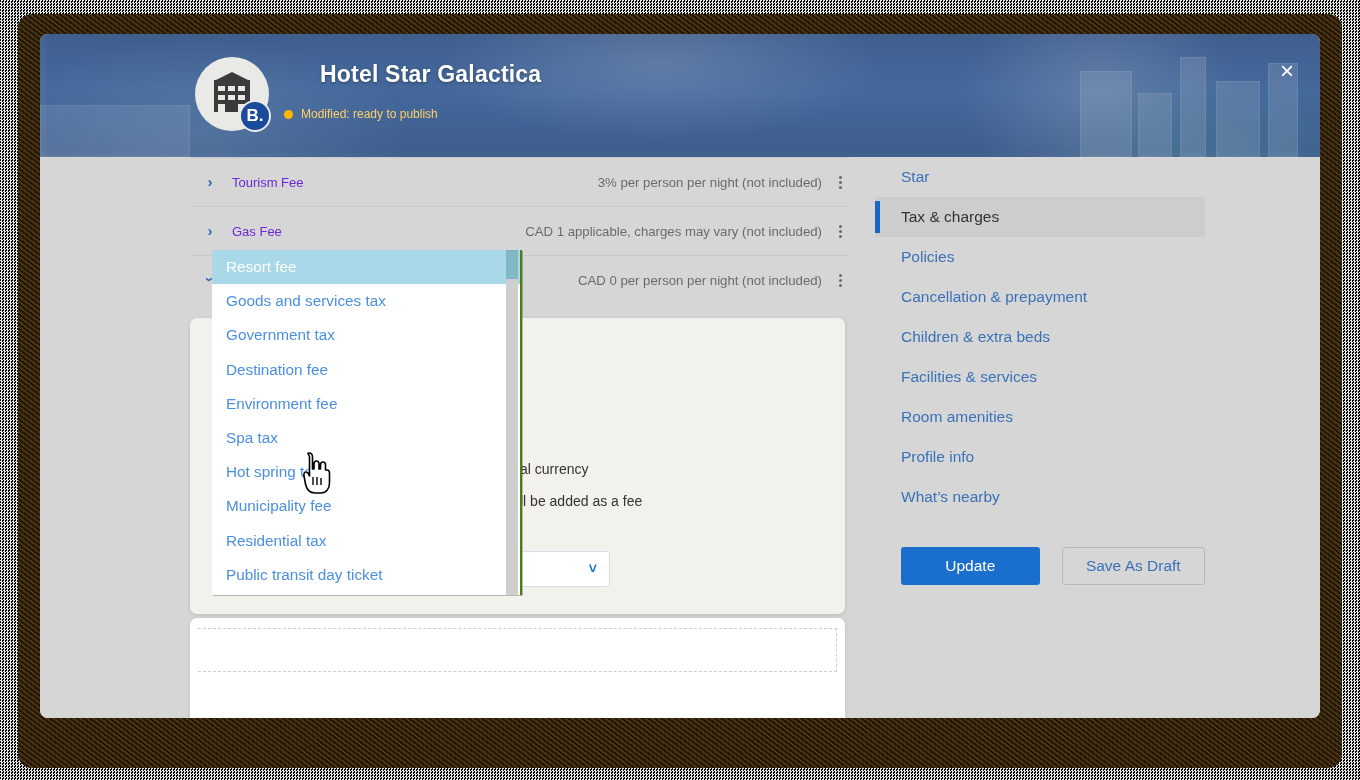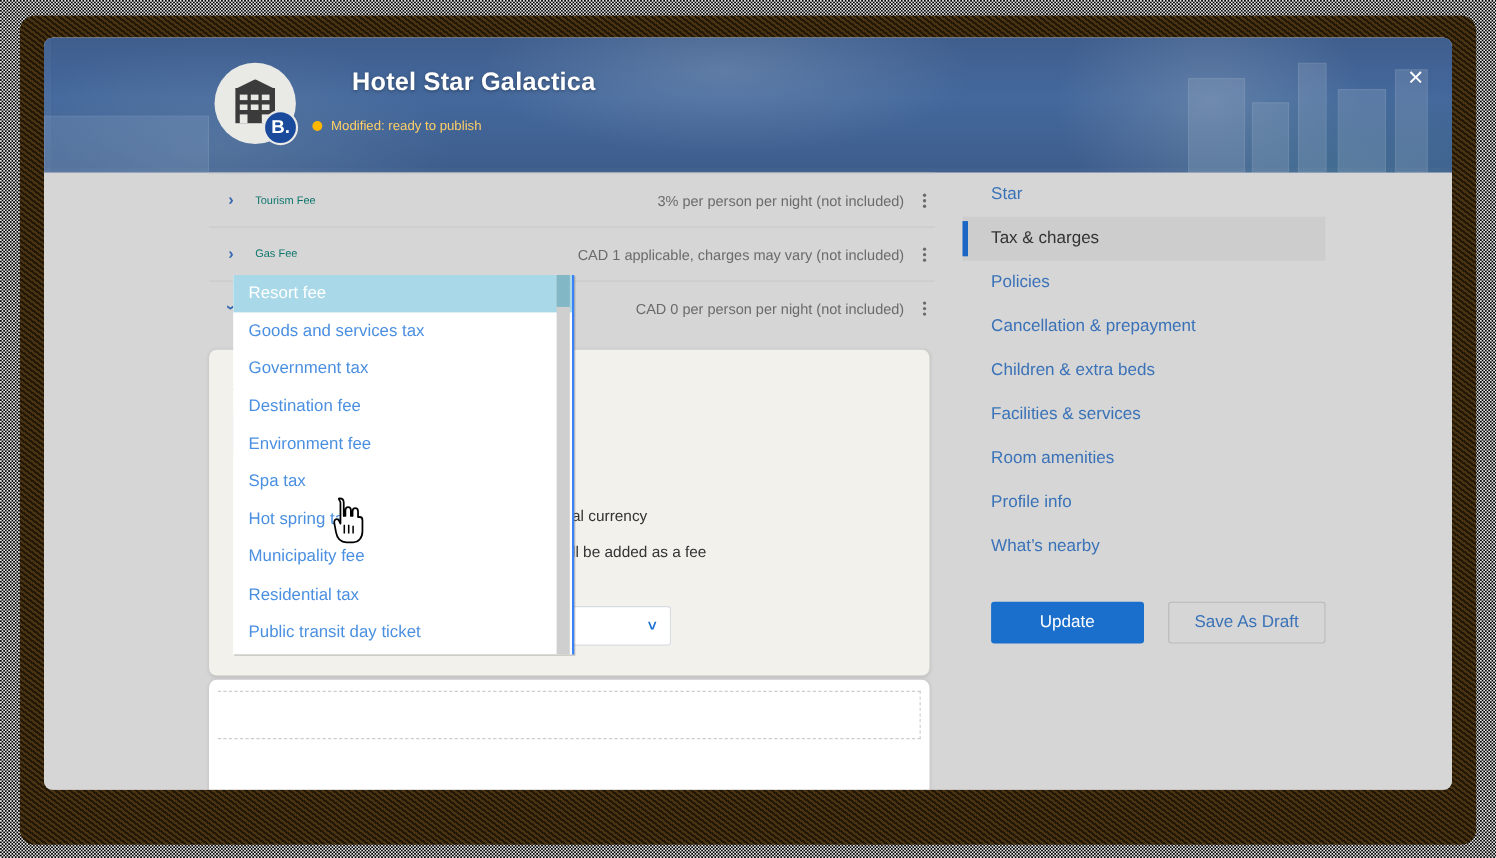--- a/index.html
+++ b/index.html
@@ -126,21 +126,21 @@
     border-top:1px solid #c9c9c9;
     padding: 0 4px 0 12px;
   }
   .fee-row:first-child { border-top:1px solid #c9c9c9; }
   .chev {
     width:16px; color:#3469b0; font-size:15px; font-weight:bold;
     display:inline-block; text-align:center; margin-right:14px;
     transform: translateY(-1px);
   }
   .chev.down { transform: translateY(-1px) rotate(90deg); }
-  .fee-name { color:#0f766e; font-size:10px; }
+  .fee-name { color:#6d28d9; font-size:13px; }
   .fee-desc { margin-left:auto; color:#6b6b6b; font-size:13.2px; }
   .kebab {
     margin-left:12px; color:#5c5c5c; font-size:15px;
     letter-spacing:0; line-height:1; width:12px; text-align:center;
     cursor:pointer;
   }
   .kebab span { display:block; width:3px; height:3px; border-radius:50%; background:#6a6a6a; margin:2px auto; }
 
   
   #fee-form {
@@ -190,21 +190,21 @@
     border-top:1px dashed #cdcdcd;
     border-bottom:1px dashed #cdcdcd;
     border-right:1px dashed #cdcdcd;
   }
 
   
   #dropdown {
     position:absolute; left:22px; top:93px;
     width:310px; height:345px;
     background:#fff;
-    border-right:2px solid #3b82f6;
+    border-right:2px solid #4d7c0f;
     box-shadow: 1px 1px 0 rgba(0,0,0,.25);
     z-index:60;
     overflow:hidden;
   }
   .opt {
     height:34.2px; line-height:34.2px;
     padding-left:14px;
     font-size:15.3px; color:#4a8fe0;
     white-space:nowrap;
     cursor:pointer;

